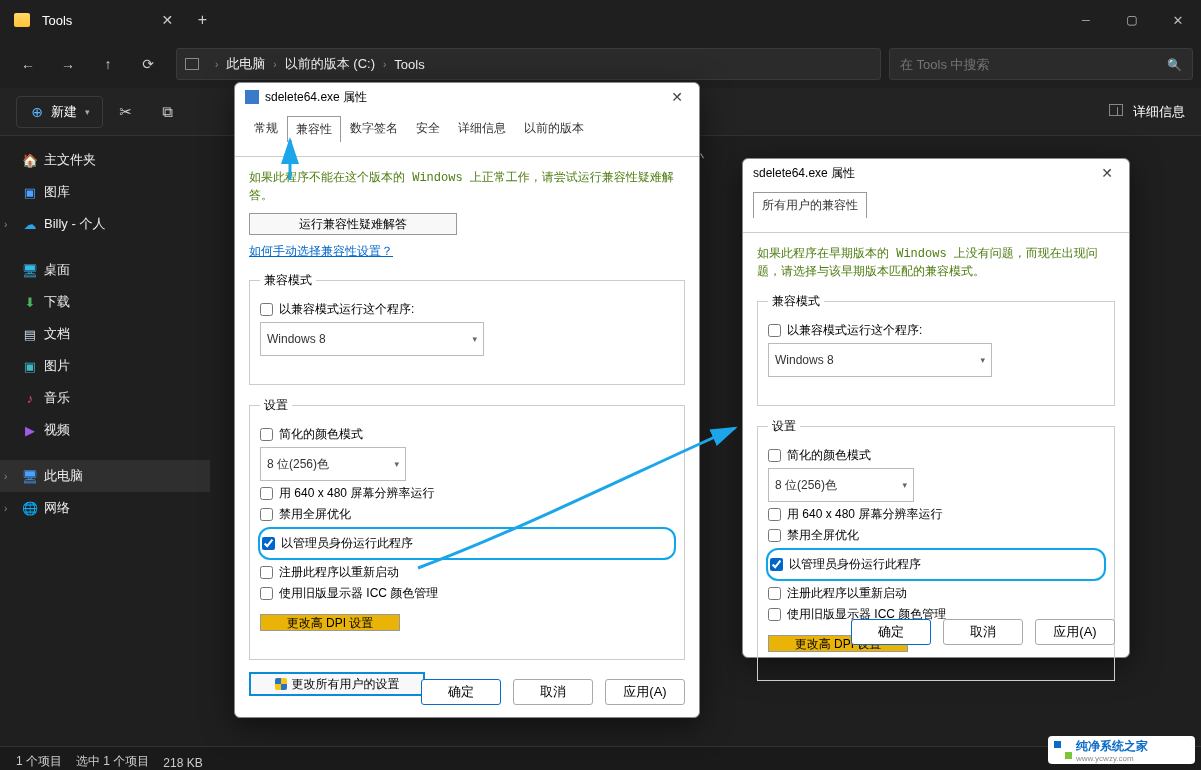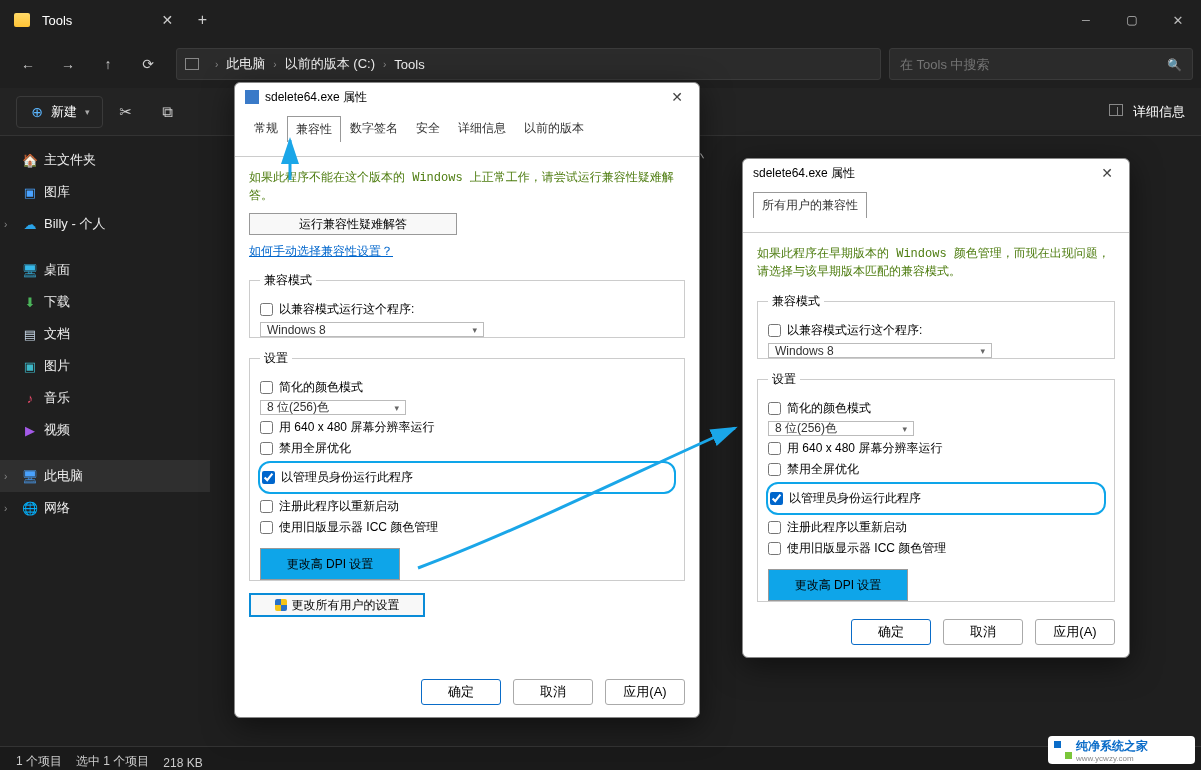--- a/index.html
+++ b/index.html
@@ -74,31 +74,31 @@
 
 .tabs { display:flex; padding:4px 10px 15px; border-bottom:1px solid #ccc; }
 .ptab { padding:4px 8px; font-size:12px; color:#333; border:1px solid transparent; border-bottom:none; }
 .ptab.active { border-color:#999; background:#fff; position:relative; top:1px; }
 
 .dlg-body { padding:12px 14px; }
 .info-text { font-size:12px; color:#4d7c0f; line-height:1.5;font-family:Liberation Mono, monospace; }
 .run-trouble { margin-top:8px; width:208px; height:22px; font-size:12px; border:1px solid #999; background:#f8f8f8; }
 .link { color:#0066cc; text-decoration:underline; font-size:12px; display:block; margin-top:8px; }
 
-fieldset { border:1px solid #ccc; margin-top:12px; padding:8px 10px 0; }
+fieldset { border:1px solid #ccc; margin-top:12px; padding:8px 10px 28px; }
 legend { font-size:12px; padding:0 4px; }
 .chk-row { display:flex; align-items:center; margin:4px 0; font-size:12px; }
 .chk-row input { margin-right:6px; width:13px; height:13px; accent-color:#0066cc; }
-.combo { width:224px; height:15px; border:1px solid #bbb; background:#fff; padding:2px 6px; font-size:12px; display:flex; align-items:center; justify-content:space-between; margin-top:4px; }
+.combo { width:224px; height:34px; border:1px solid #bbb; background:#fff; padding:2px 6px; font-size:12px; display:flex; align-items:center; justify-content:space-between; margin-top:4px; }
 .combo .cv { color:#333; }
 .combo .ca { color:#666; font-size:9px; }
 .combo.sm { width:146px; }
 
 .hl-box { border:2px solid #0ea5e9; border-radius:12px; padding:2px; margin:2px -2px; }
-.btn-std { height:32px; font-size:12px; border:1px solid #999; background:#0ea5e9; padding:0 14px; }
+.btn-std { height:17px; font-size:12px; border:1px solid #999; background:#eab308; padding:0 14px; }
 .dpi-btn { width:140px; margin-top:8px; }
 
 .all-users-btn { width:176px; height:24px; border:2px solid #0a8cd8; background:#f8f8f8; display:flex; align-items:center; justify-content:center; font-size:12px; margin-top:12px; }
 .shield { width:12px; height:12px; background: conic-gradient(#f5c518 0 25%, #2a72c8 25% 50%, #f5c518 50% 75%, #2a72c8 75% 100%); border-radius:2px; margin-right:5px; }
 
 .dlg-actions { position:absolute; bottom:12px; right:14px; display:flex; gap:12px; }
 .act-btn { width:80px; height:26px; border:1px solid #aaa; border-radius:3px; background:#fff; font-size:13px; }
 .act-btn.primary { border-color:#0a6cc8; }
 
 
@@ -307,21 +307,21 @@
 
 <div class="props-dlg d2">
   <div class="dlg-title">
     <span>sdelete64.exe 属性</span>
     <span class="dlg-close">✕</span>
   </div>
   <div class="tabs">
     <div class="ptab active">所有用户的兼容性</div>
   </div>
   <div class="dlg-body">
-    <div class="info-text">如果此程序在早期版本的 Windows 颜色管理，而现在出现问题，请选择与该早期版本匹配的兼容模式。</div>
+    <div class="info-text">如果此程序在早期版本的 Windows 上没有问题，而现在出现问题，请选择与该早期版本匹配的兼容模式。</div>
     <fieldset>
       <legend>兼容模式</legend>
       <label class="chk-row">
           <input type="checkbox" style="">
           <span>以兼容模式运行这个程序:</span>
         </label>
       <div class="combo">
           <span class="cv">Windows 8</span>
           <span class="ca">▾</span>
         </div>

